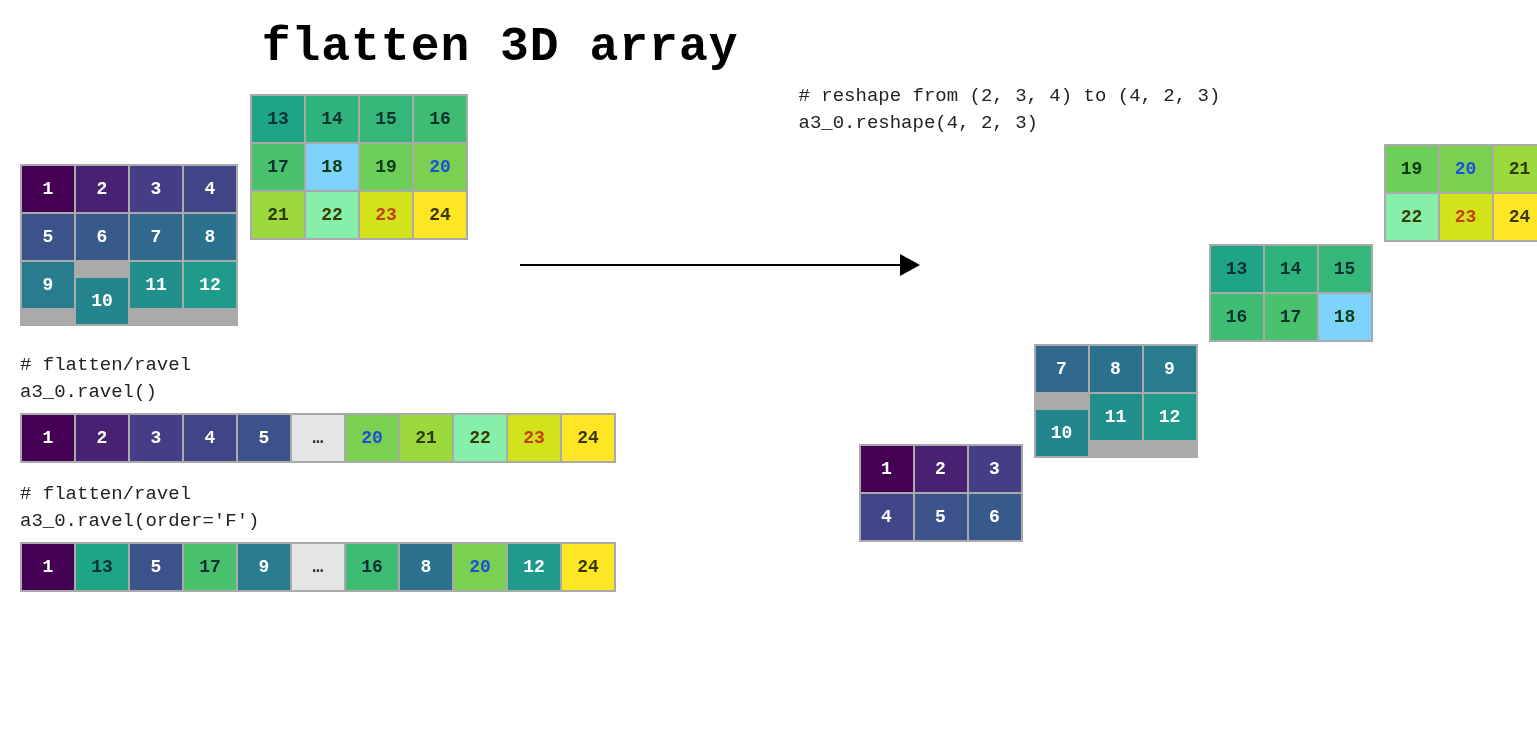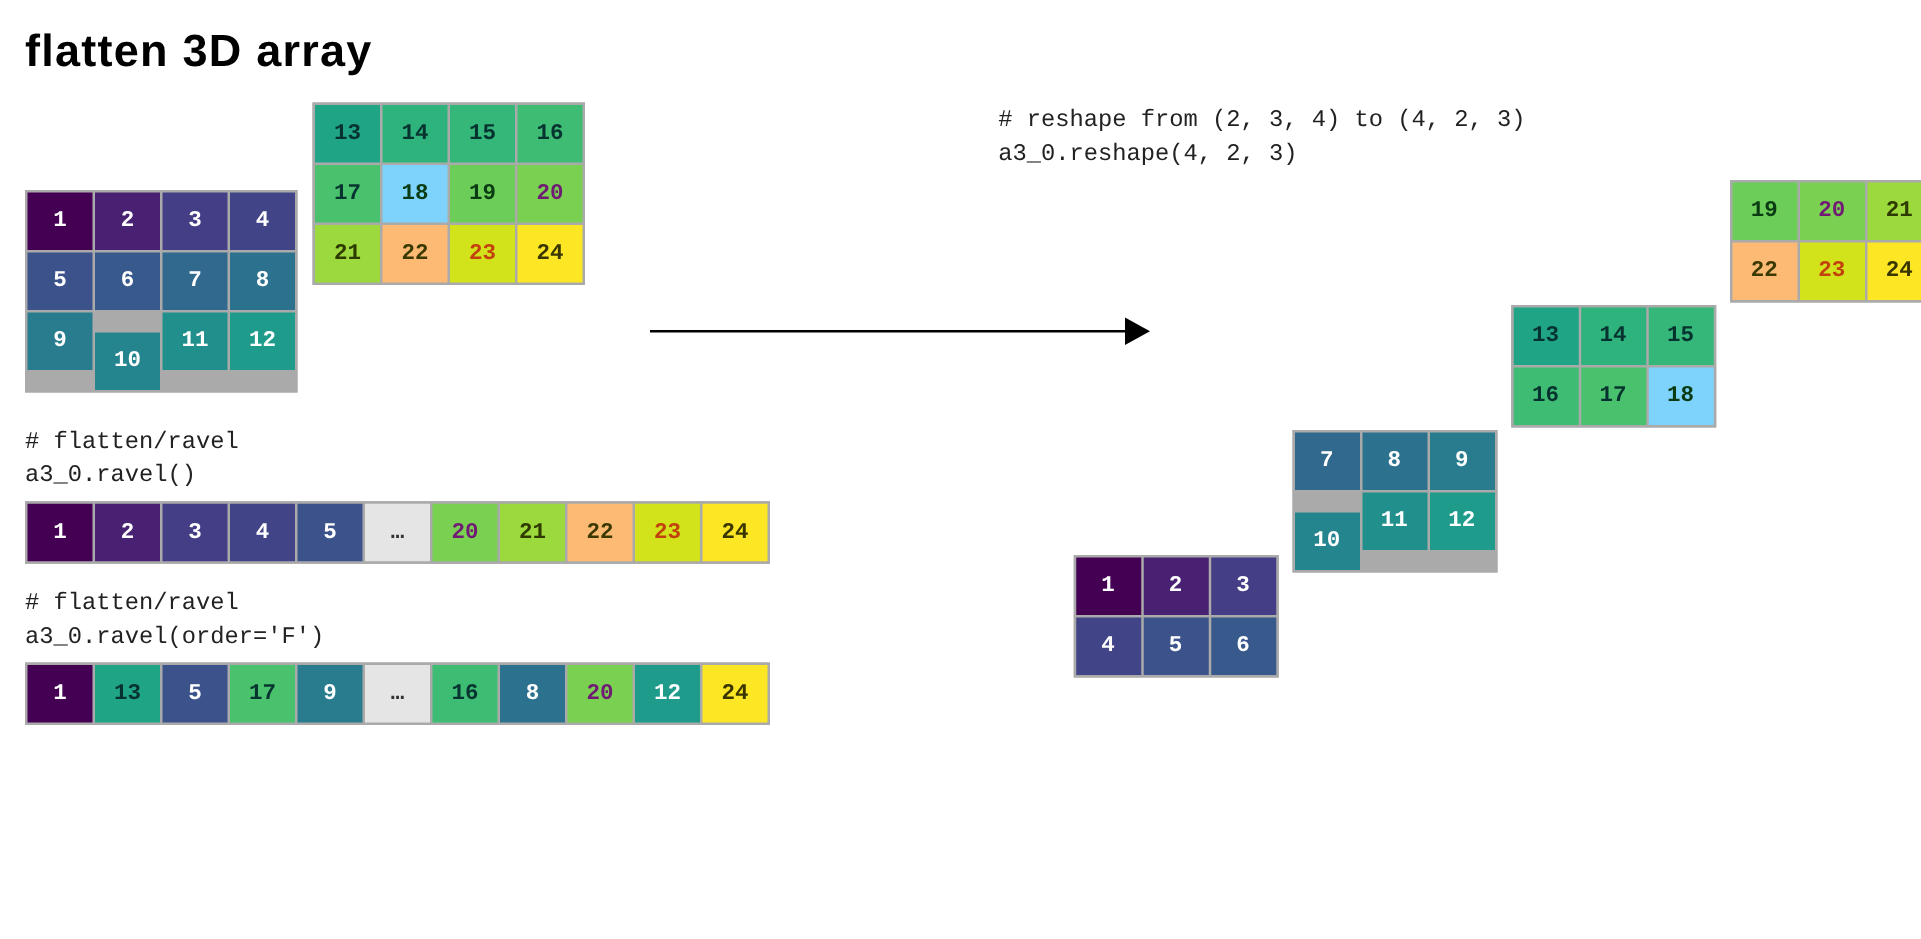--- a/index.html
+++ b/index.html
@@ -12,25 +12,26 @@
   }
   .container {
     display: flex;
     gap: 60px;
   }
   .col {
     flex: 1;
     position: relative;
   }
   .title {
-    font-size: 36px;
+    font-size: 48px;
     font-weight: bold;
     margin-bottom: 20px;
-    font-family: Liberation Sans, sans-serif;
+    font-family: Liberation Mono, monospace;
     letter-spacing: 1px;
+    text-align: right;
   }
   .grid {
     display: grid;
     gap: 2px;
     background: #aaa;
     border: 2px solid #aaa;
     width: fit-content;
   }
   .cell {
     width: 52px;
@@ -109,23 +110,23 @@
   .v10 { background:#25858E; color:#fff;margin-top:16px; }
   .v11 { background:#21908C; color:#fff; }
   .v12 { background:#1E9B8A; color:#fff; }
   .v13 { background:#20A486; color:#06332f; }
   .v14 { background:#2EB37C; color:#06332f; }
   .v15 { background:#35B779; color:#06332f; }
   .v16 { background:#3EBC74; color:#06332f; }
   .v17 { background:#4AC16D; color:#06332f; }
   .v18 { background:#7dd3fc; color:#0a3b12;text-align:center; }
   .v19 { background:#6CCD59; color:#0a3b12; }
-  .v20 { background:#7AD151; color:#701a75; }
+  .v20 { background:#7AD151; color:#1d4ed8; }
   .v21 { background:#9BD93C; color:#2e3a00; }
-  .v22 { background:#fdba74; color:#3a3a00; }
+  .v22 { background:#86efac; color:#3a3a00; }
   .v23 { background:#D2E21B; color:#c2410c; }
   .v24 { background:#FDE725; color:#3a3600; }
   .gap { background:#e5e5e5; color:#333; }
 </style>
 </head>
 <body>
 
 <div class="container">
 
   <div class="col">

